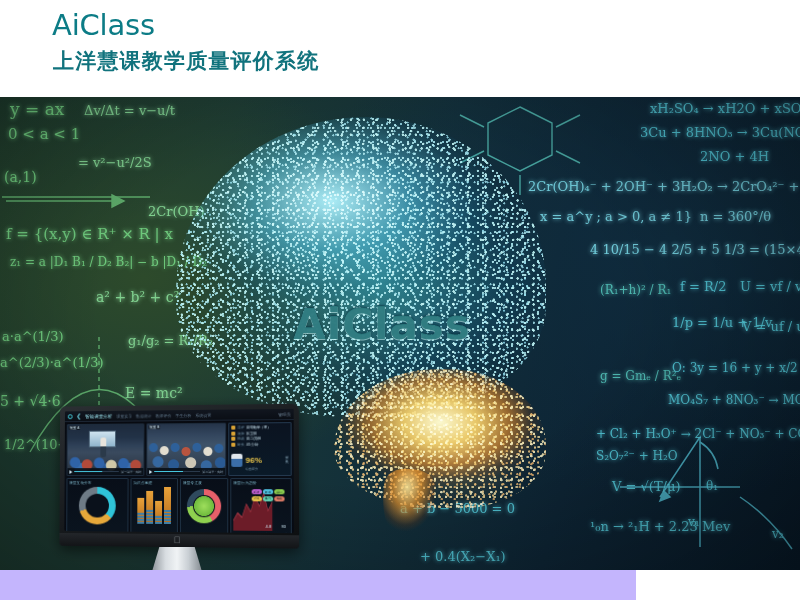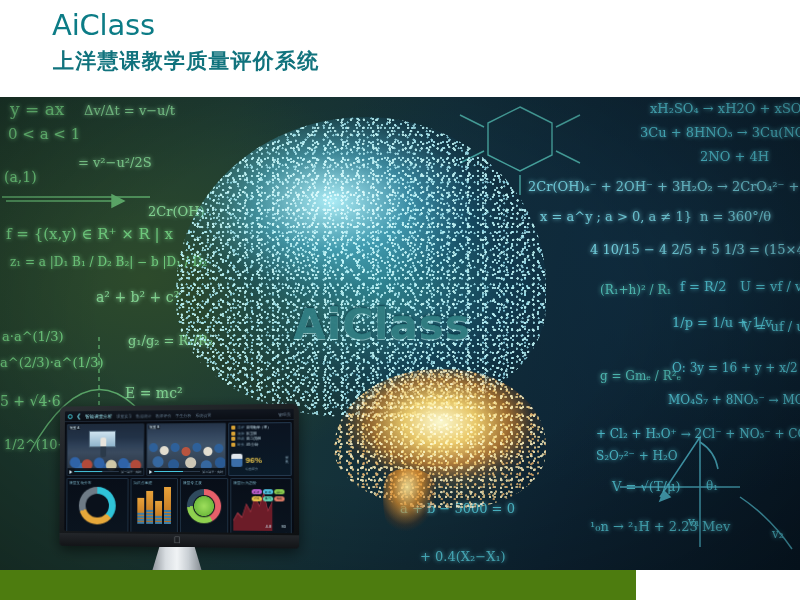--- a/index.html
+++ b/index.html
@@ -2,21 +2,21 @@
 <html><head>
 <meta charset="utf-8">
 <style>
   * { box-sizing: border-box; margin: 0; padding: 0; }
   html, body {
     width: 800px; height: 600px;
     background: #ffffff;
     font-family: "Liberation Sans", sans-serif;
     overflow: hidden;
   }
-  .page { position: relative; width: 636px; height: 600px; background: #4d7c0f; }
+  .page { position: relative; width: 636px; height: 600px; background: #c4b5fd; }
 
   
   .header { position: absolute; left: 0; top: 0; width: 800px; height: 97px; background: #fff; }
   .brand-title {
     position: absolute; left: 52px; top: 8px;
     font-size: 29px; letter-spacing: -0.2px;
     color: #0c7c86; font-weight: 400;
     font-family: "DejaVu Sans", sans-serif;
   }
   .brand-subtitle {

